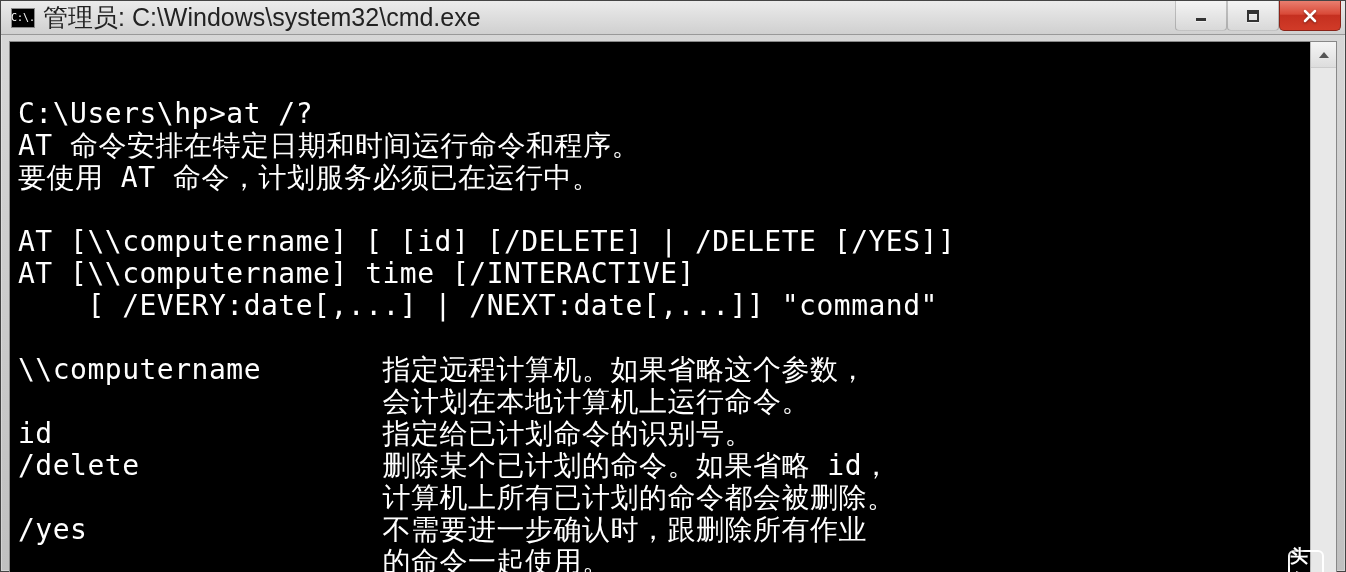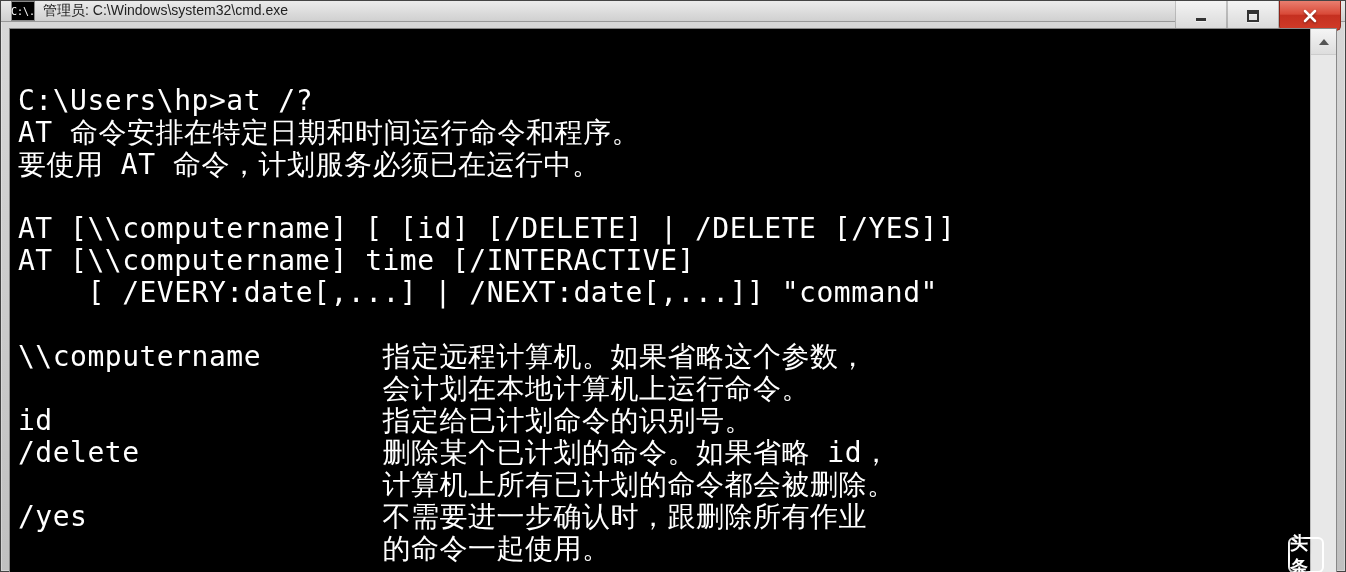--- a/index.html
+++ b/index.html
@@ -44,21 +44,21 @@
       color: #fff;
       font-size: 10px;
       font-family: "Consolas", monospace;
       display: flex;
       align-items: center;
       justify-content: center;
       margin-right: 8px;
     }
     
     .title-text {
-      font-size: 14px;
+      font-size: 25px;
       color: #222;
     }
     
     .window-controls {
       position: absolute;
       right: 4px;
       top: 0;
       display: flex;
       gap: 0;
     }

